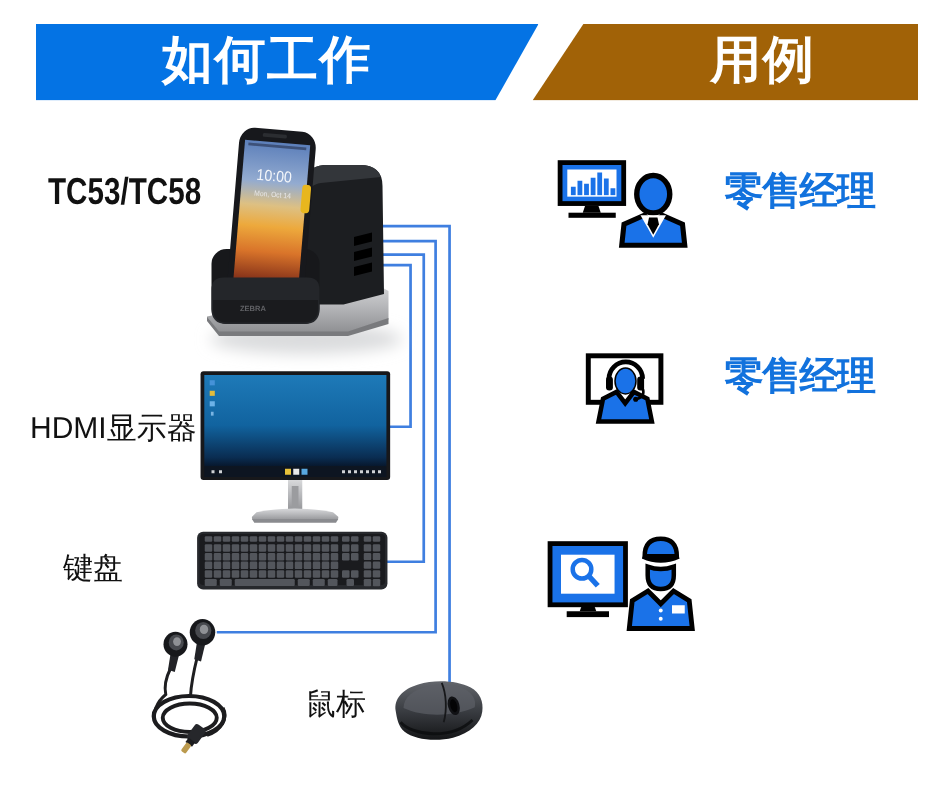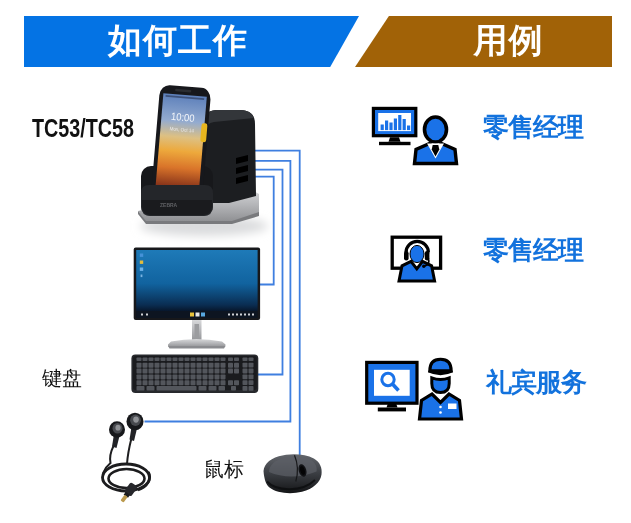--- a/index.html
+++ b/index.html
@@ -303,19 +303,19 @@
       <path d="M428.6,370.8 Q440.5,376.2 452.4,370.8" fill="none" stroke="#000" stroke-width="3.4"></path>
       <path d="M431.8,377.8 Q440.5,381 449.2,377.8 L449.2,383.5 Q449.2,392.6 440.5,392.6 Q431.8,392.6 431.8,383.5 Z" fill="#1a72e8" stroke="#000" stroke-width="3"></path>
       <path d="M419.5,419 L421.5,400.5 L432,394 L440.5,402.5 L449,394 L459.5,400.5 L461.5,419 Z" fill="#1a72e8" stroke="#000" stroke-width="3.2"></path>
       <circle cx="440.5" cy="407" r="1.3" fill="#fff"></circle>
       <circle cx="440.5" cy="412.5" r="1.3" fill="#fff"></circle>
       <rect x="448" y="403.5" width="8.5" height="5.5" fill="#fff"></rect>
     </g>
   </svg>
 
   <div class="lbl" style="left:32px;top:114px;font-weight:bold;font-size:25px;transform:scaleX(0.79);transform-origin:0 0">TC53/TC58</div>
+  <div class="lbl" style="left:20px;top:272px">HDMI显示器</div>
   <div class="lbl" style="left:42px;top:365px">键盘</div>
   <div class="lbl" style="left:204px;top:456px">鼠标</div>
 
   <div class="blu" style="left:483px;top:110px">零售经理</div>
   <div class="blu" style="left:483px;top:233px">零售经理</div>
-  <div class="blu" style="left:486px;top:365px">礼宾服务</div>
 </div>
 
 </body></html>

